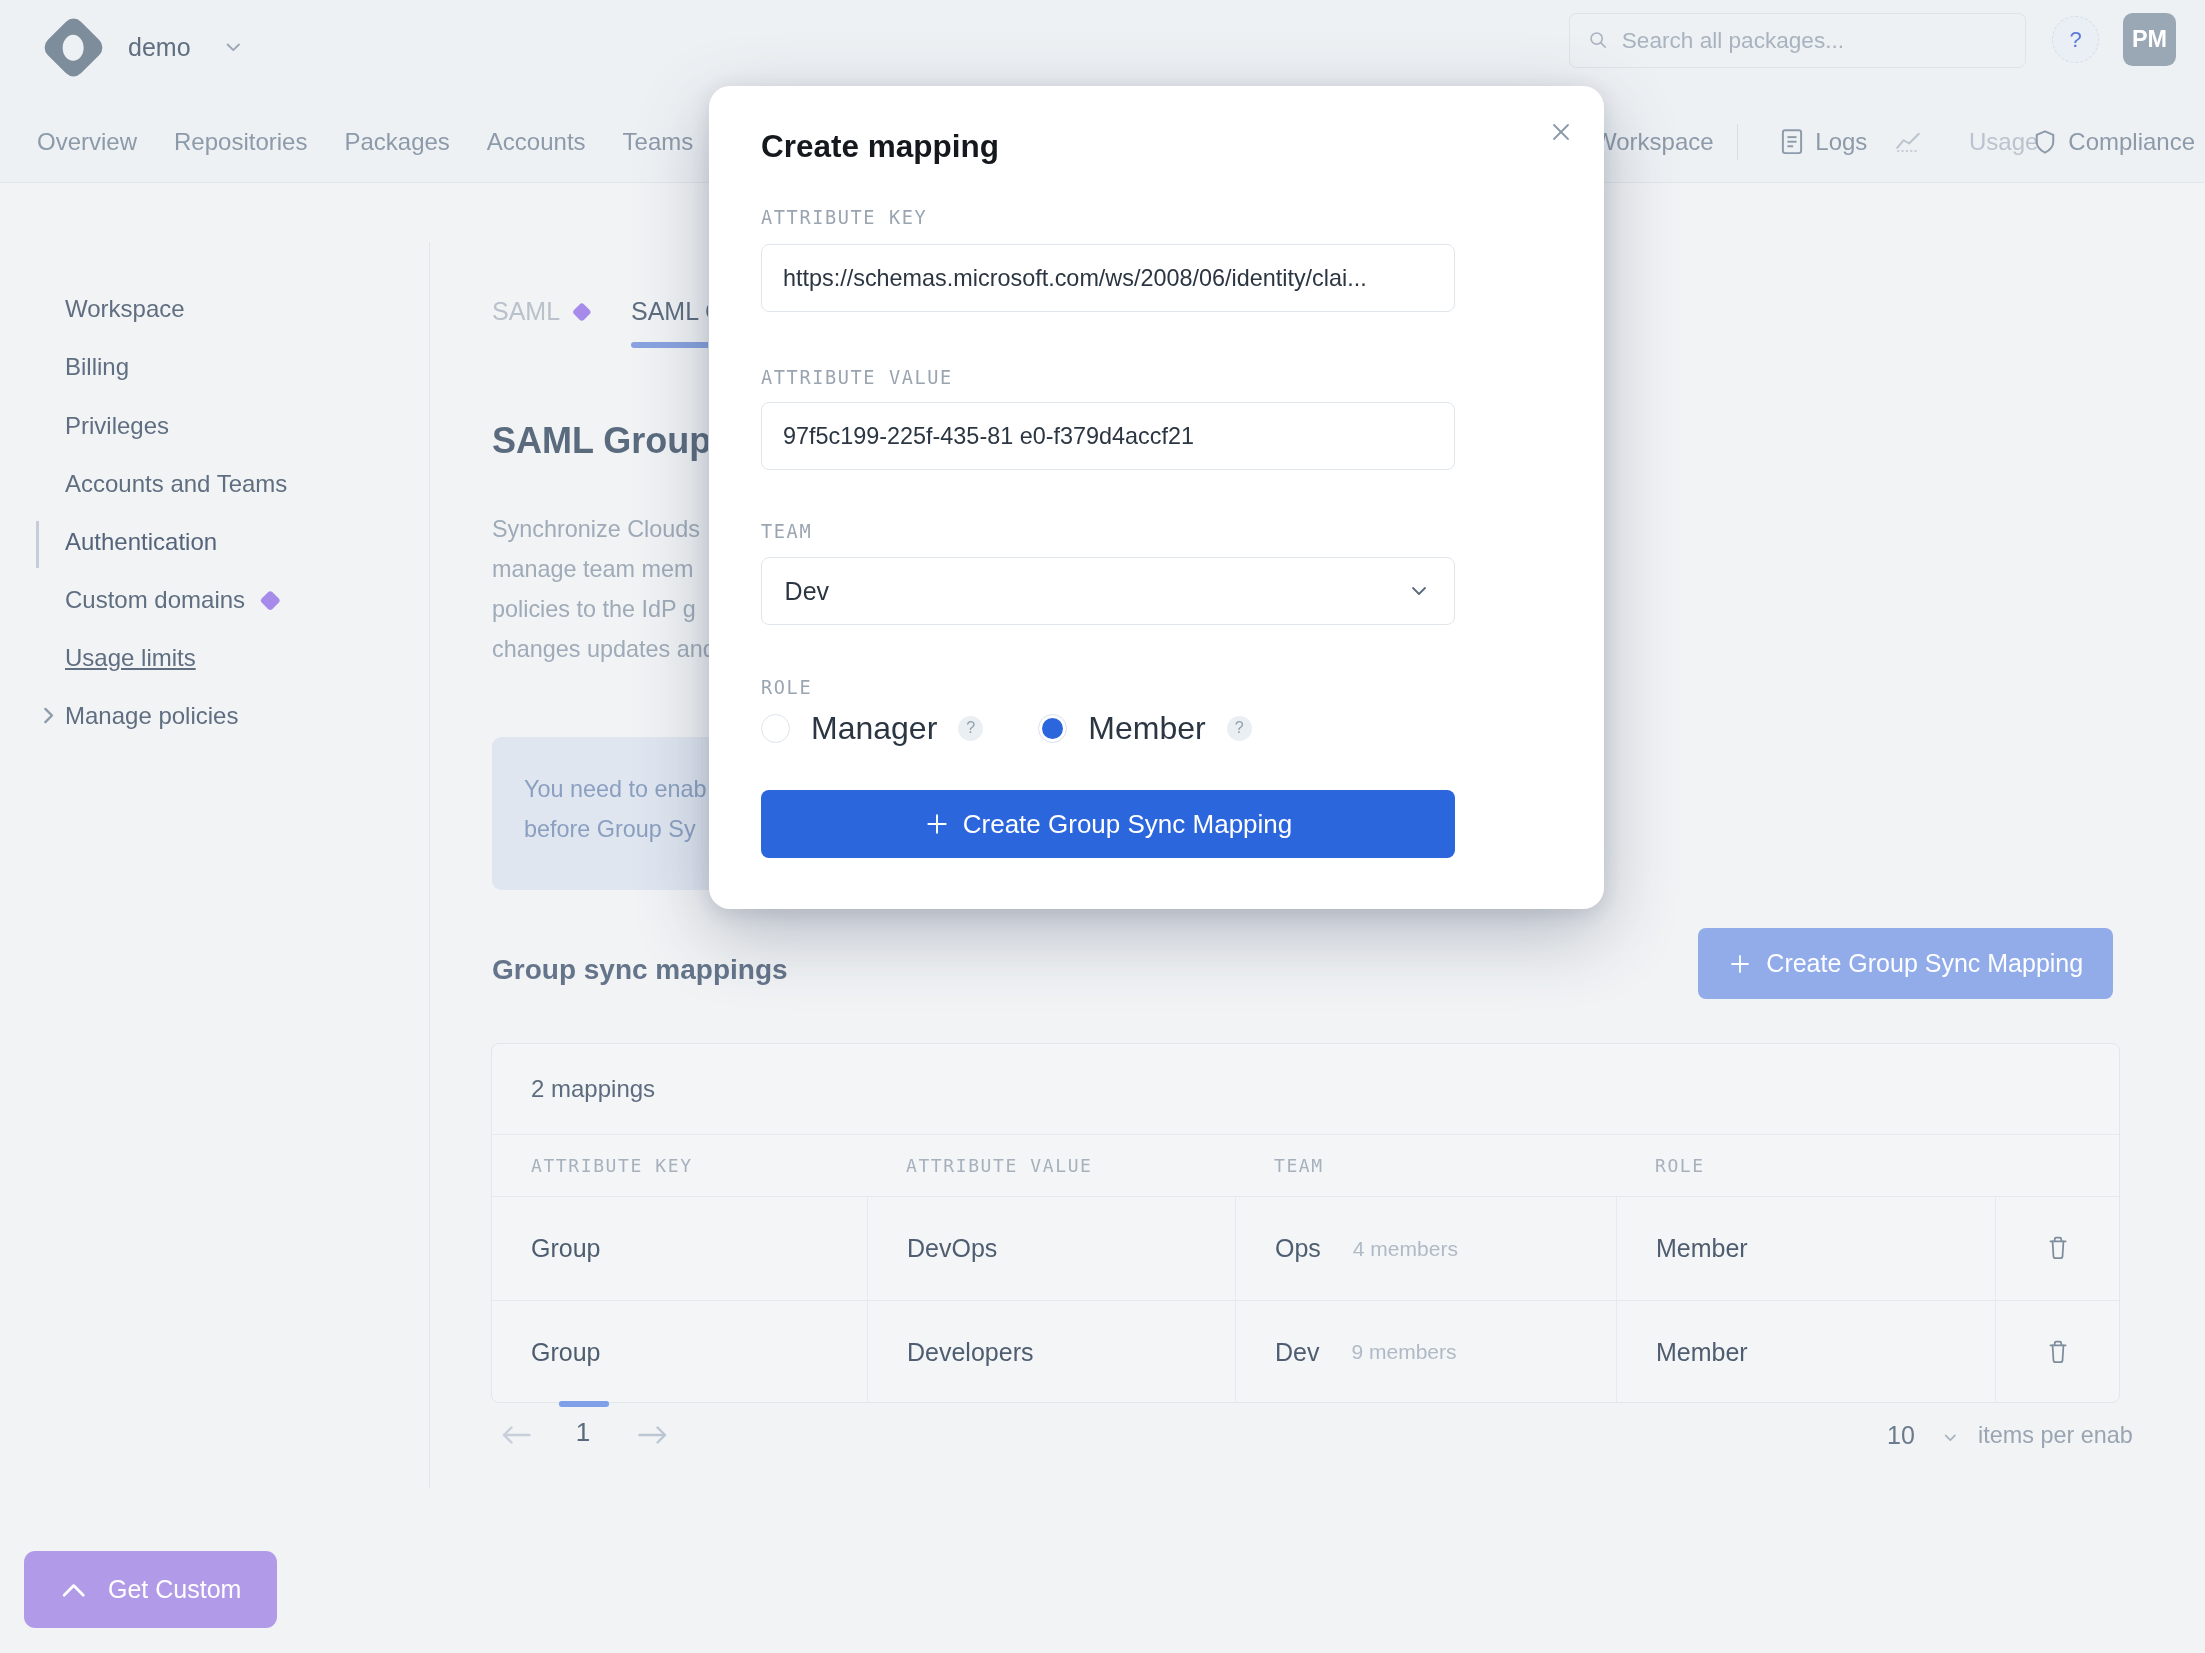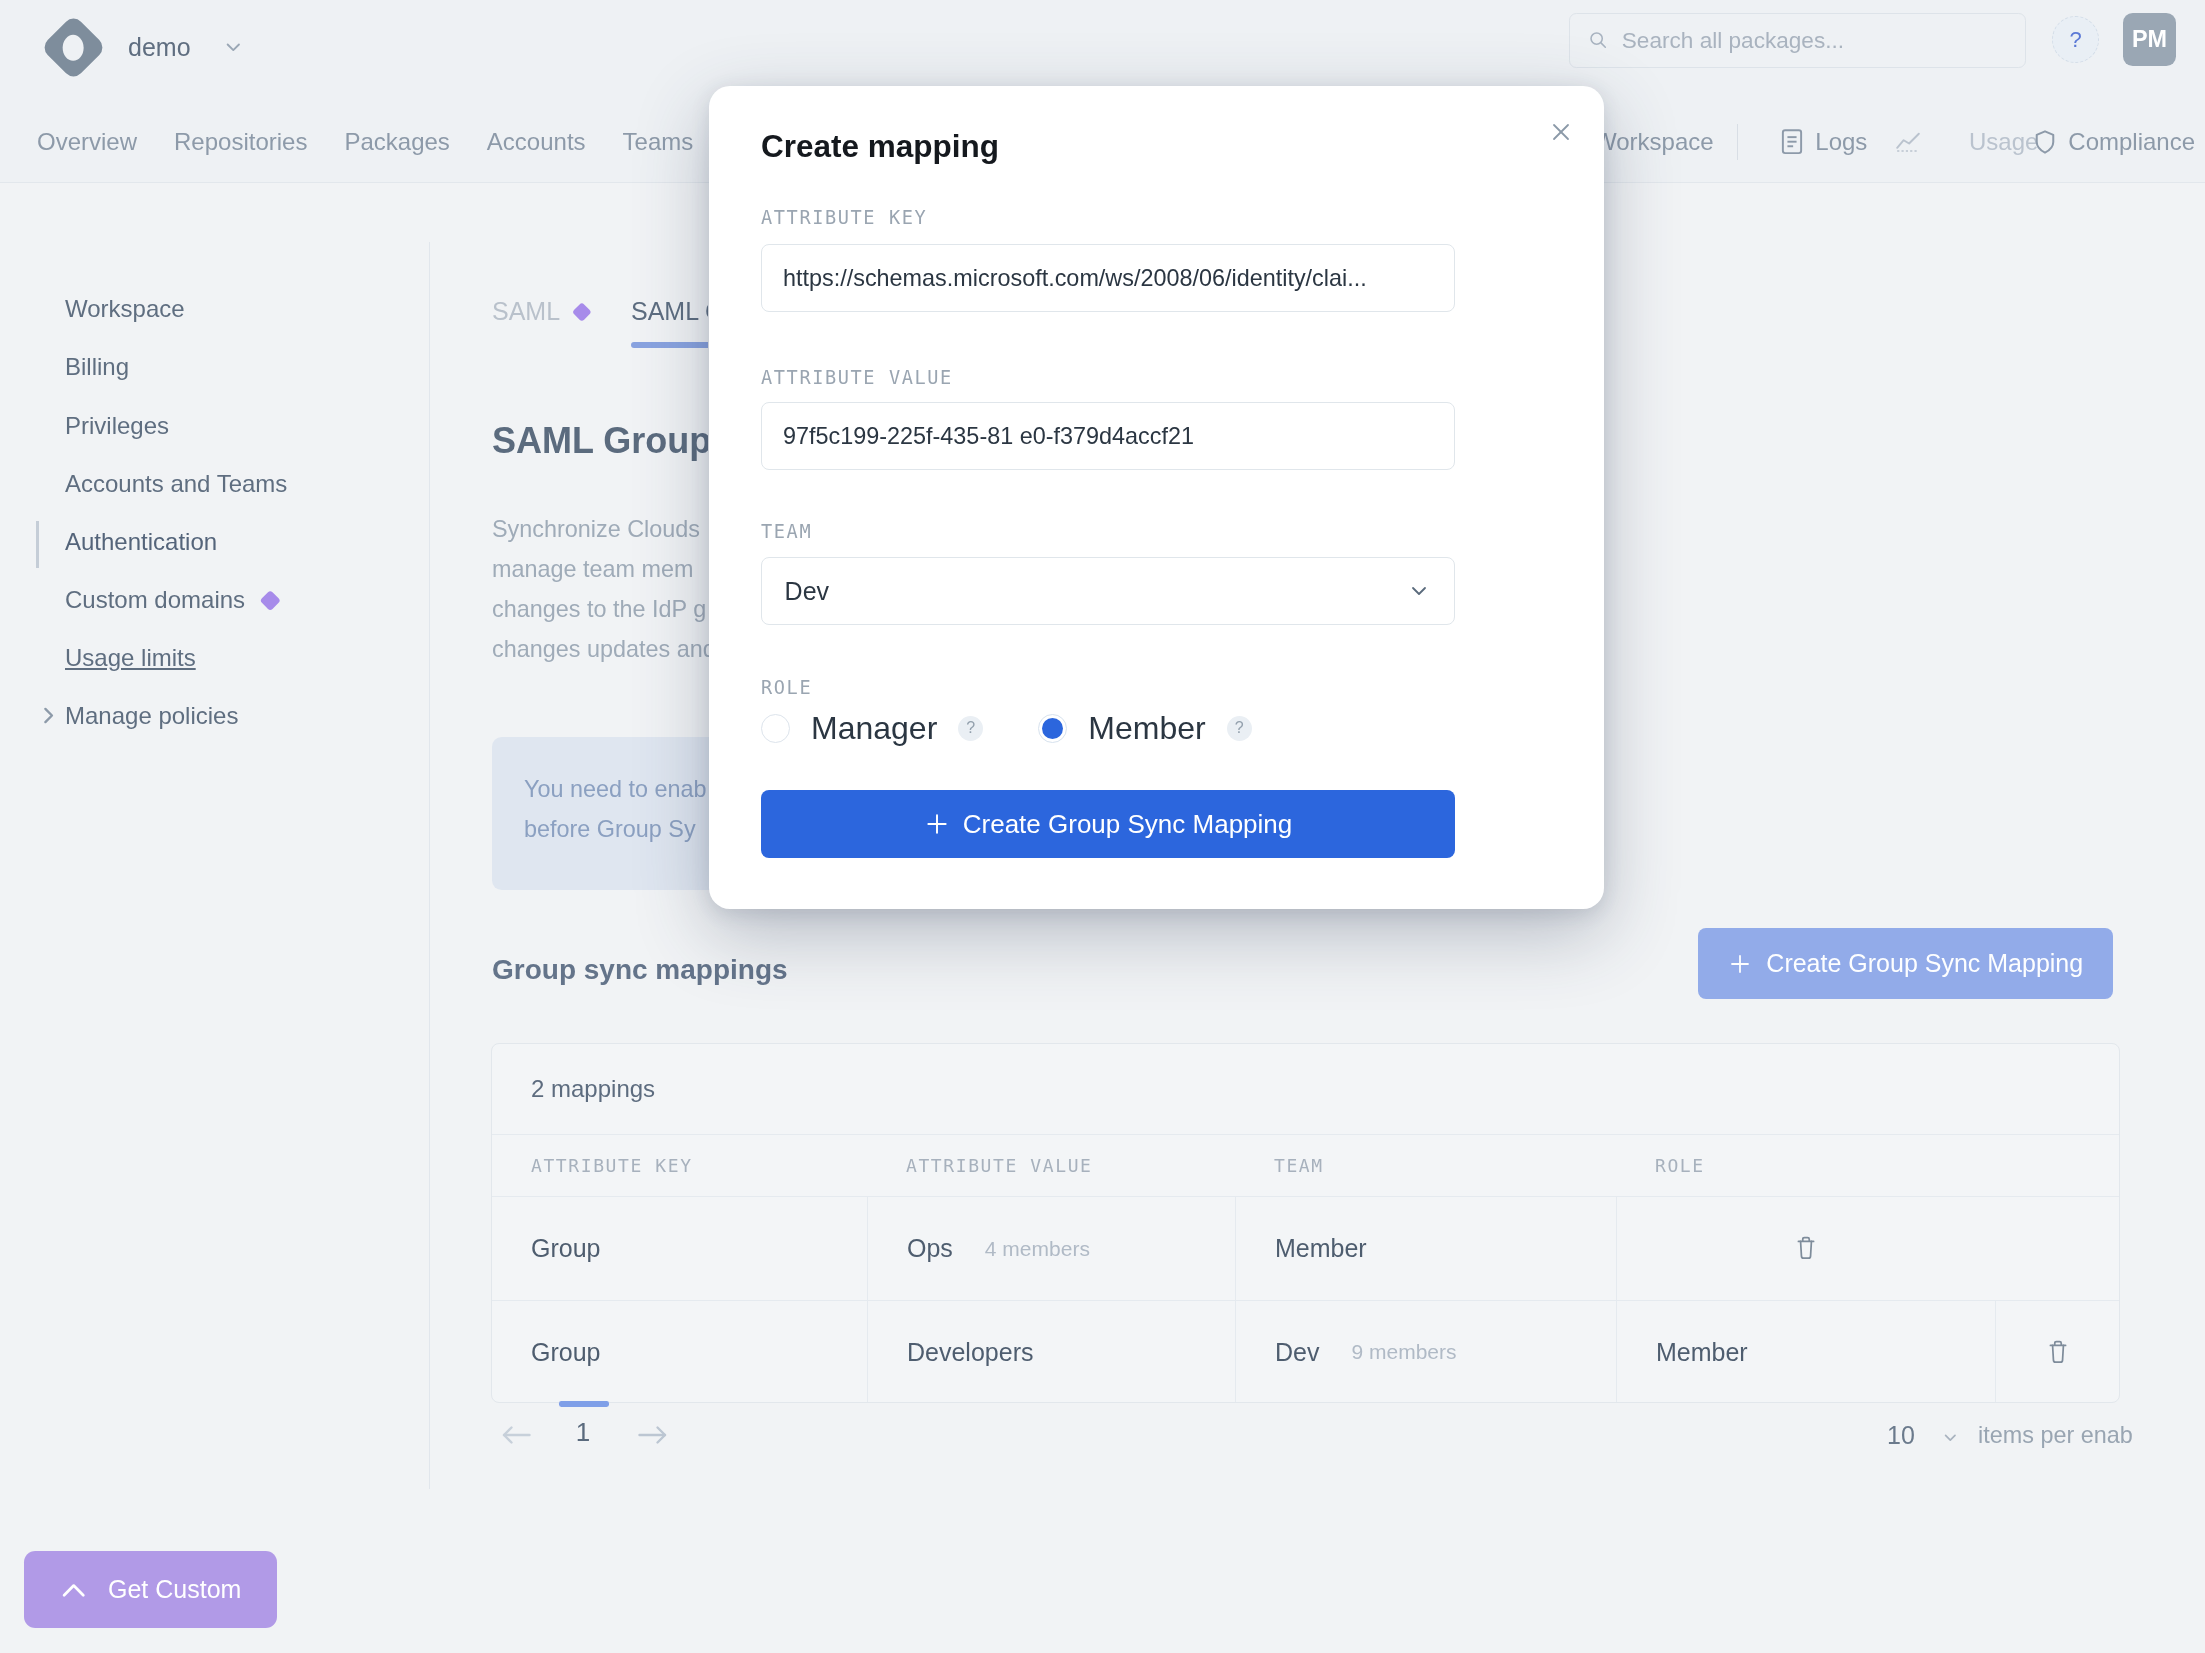--- a/index.html
+++ b/index.html
@@ -170,21 +170,21 @@
 
   <span class="tab1 clickable">SAML</span>
   <span class="tab-diamond"></span>
   <span class="tab2 clickable">SAML G</span>
   <div class="tab2-underline"></div>
 
   <div class="h1">SAML Group</div>
   <div class="desc">
     <div>Synchronize Clouds</div>
     <div>manage team mem</div>
-    <div>changes to the IdP g</div>
+    <div>policies to the IdP g</div>
     <div>changes updates and</div>
   </div>
 
   <div class="warnbox">
     <div class="warn-text">
       <div>You need to enab</div>
       <div>before Group Sy</div>
     </div>
   </div>
 
@@ -204,20 +204,21 @@
       </div>
     <div class="tgrid cols">
       <span class="col-label">ATTRIBUTE KEY</span>
       <span class="col-label">ATTRIBUTE VALUE</span>
       <span class="col-label">TEAM</span>
       <span class="col-label">ROLE</span>
       <span class="col-label"></span>
     </div>
     <div class="tgrid t-row">
       <div class="t-cell">Group</div>
+      <div class="t-cell">DevOps</div>
       <div class="t-cell">
         <span>Ops</span>
         <span class="members">4 members</span>
       </div>
       <div class="t-cell">Member</div>
       <div class="t-cell trash-cell clickable">
         <svg width="26" height="29" viewBox="0 0 24 26">
             <path d="M9 6 V4.5 a1.5 1.5 0 0 1 1.5 -1.5 h3 a1.5 1.5 0 0 1 1.5 1.5 V6" fill="none" stroke="#7e8c9b" stroke-width="1.6" stroke-linecap="round"></path>
             <line x1="5" y1="6.5" x2="19" y2="6.5" stroke="#7e8c9b" stroke-width="1.6" stroke-linecap="round"></line>
             <path d="M7 6.5 l0.8 13.5 a2 2 0 0 0 2 1.9 h4.4 a2 2 0 0 0 2 -1.9 L17 6.5" fill="none" stroke="#7e8c9b" stroke-width="1.6" stroke-linecap="round" stroke-linejoin="round"></path>

